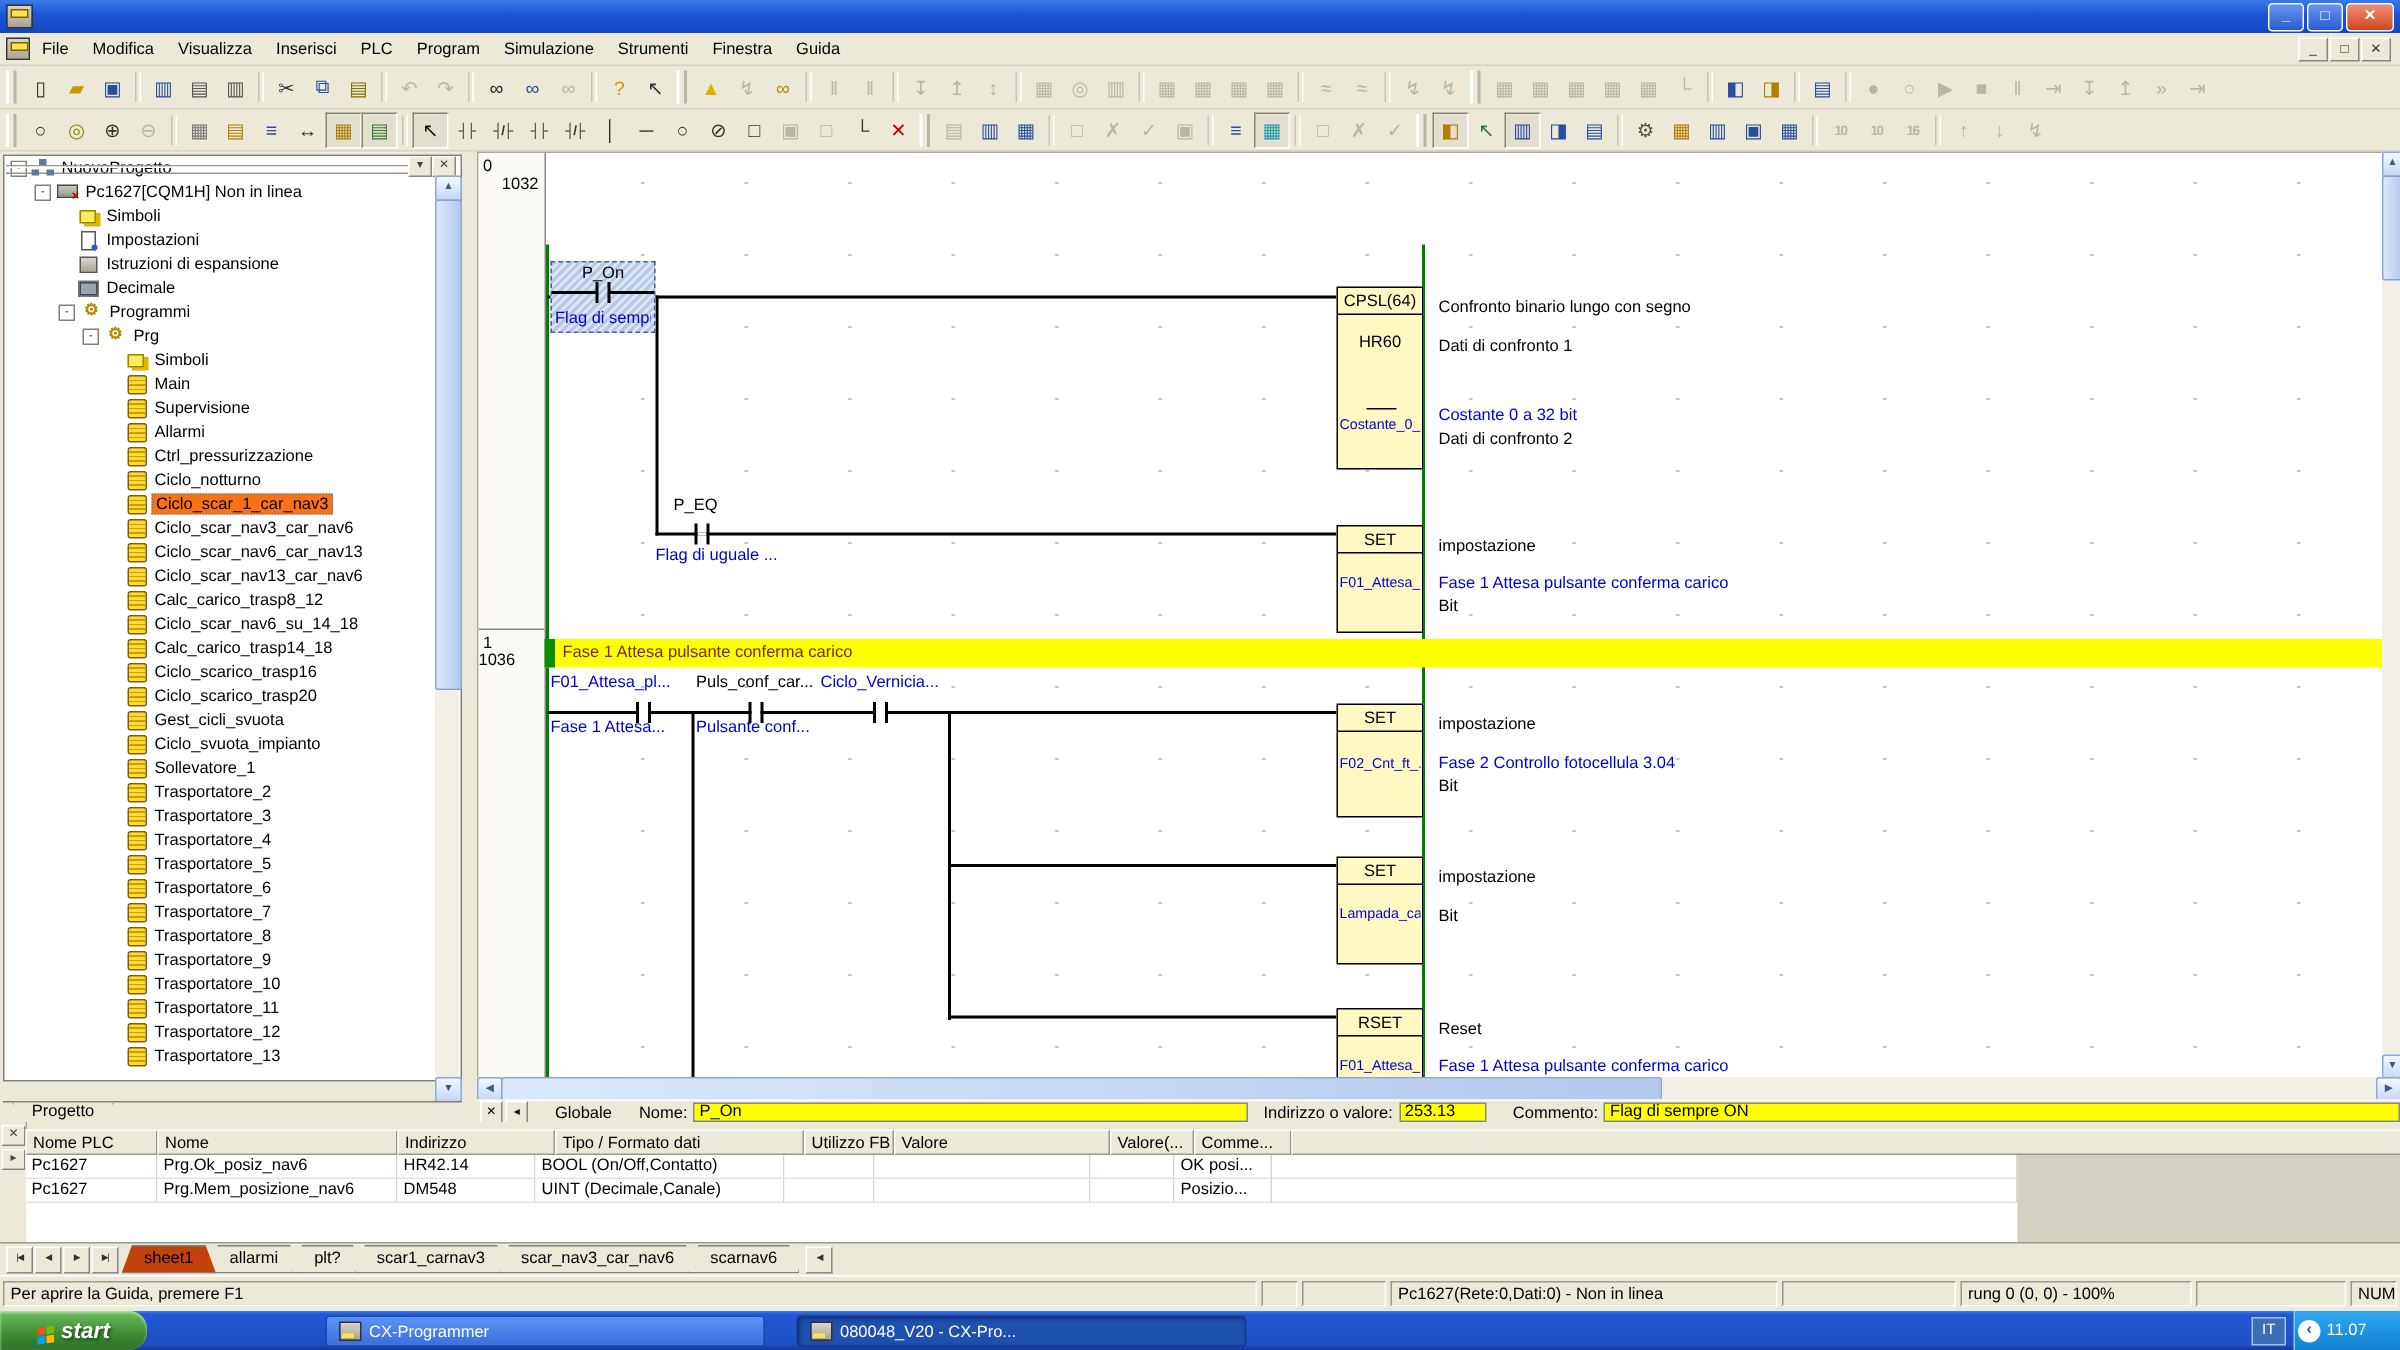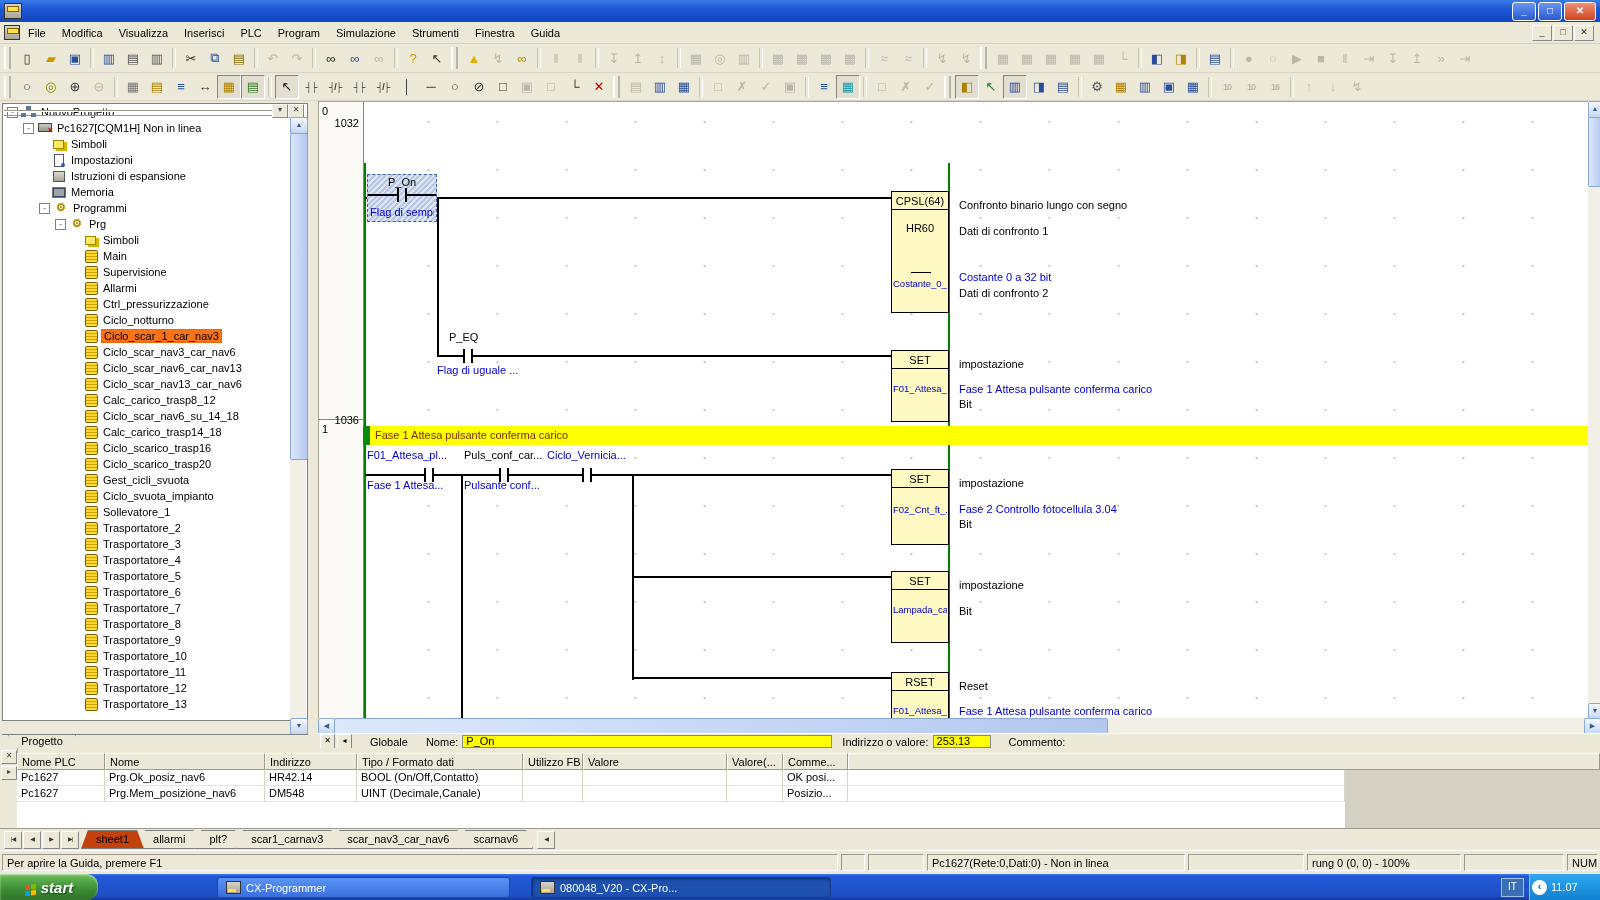--- a/index.html
+++ b/index.html
@@ -320,21 +320,21 @@
       <div class="trow">
         <span style="flex: 0 0 36px;"></span>
         <span style="flex: 0 0 12px;"></span>
         <span class="ti ti-expansion"></span>
         <span class="tlabel">Istruzioni di espansione</span>
       </div>
       <div class="trow">
         <span style="flex: 0 0 36px;"></span>
         <span style="flex: 0 0 12px;"></span>
         <span class="ti ti-memory"></span>
-        <span class="tlabel">Memoria</span>
+        <span class="tlabel">Decimale</span>
       </div>
       <div class="trow">
         <span style="flex: 0 0 36px;"></span>
         <span class="texp">-</span>
         <span class="ti ti-gear">⚙</span>
         <span class="tlabel">Programmi</span>
       </div>
       <div class="trow">
         <span style="flex: 0 0 52px;"></span>
         <span class="texp">-</span>
@@ -532,21 +532,21 @@
   </div>
 </div>
 
 <div id="lv" class="abs">
   <div id="dots"></div>
   <div id="lmargin">
     <span class="abs" style="left:3px;top:3px">0</span>
     <span class="abs" style="left:0;top:15px;width:40px;text-align:right">1032</span>
     <div class="abs" style="left:0;top:317px;width:44px;height:1px;background:#888"></div>
     <span class="abs" style="left:3px;top:321px">1</span>
-    <span class="abs" style="left:0;top:312px;width:40px;text-align:right">1036</span>
+    <span class="abs" style="left:0;top:332px;width:40px;text-align:left">1036</span>
   </div>
 
   <div class="rail" style="left:45px;top:61px;height:556px"></div>
   <div class="rail" style="left:629px;top:61px;height:556px"></div>
   <div id="wires">
       <div class="wh" style="left: 46px; top: 95px; width: 526px;"></div>
       <div class="wh" style="left: 118px; top: 253px; width: 454px;"></div>
       <div class="wh" style="left: 46px; top: 372px; width: 526px;"></div>
       <div class="wh" style="left: 313px; top: 474px; width: 259px;"></div>
       <div class="wh" style="left: 313px; top: 575px; width: 259px;"></div>
@@ -647,31 +647,32 @@
 
 <div id="opbar" class="abs">
   <div class="opbtn">✕</div>
   <div class="opbtn">◂</div>
   <span class="oplabel" style="margin-left:14px">Globale</span>
   <span class="oplabel" style="margin-left:10px">Nome:</span>
   <div class="opfield" style="width:370px">P_On</div>
   <span class="oplabel" style="margin-left:6px">Indirizzo o valore:</span>
   <div class="opfield" style="width:58px">253.13</div>
   <span class="oplabel" style="margin-left:14px">Commento:</span>
+  <div class="opfield" style="flex:1">Flag di sempre ON</div>
 </div>
 
 <div id="symtable" class="abs">
   <div id="ststrip">
     <div class="lpbtn" style="left:1px;top:2px">✕</div>
     <div class="lpbtn" style="left:1px;top:18px">▸</div>
   </div>
   <div id="sthead">
       <span class="hc" style="width: 88px;">Nome PLC</span>
       <span class="hc" style="width: 160px;">Nome</span>
-      <span class="hc" style="width: 92px;">Indirizzo</span>
+      <span class="hc" style="width: 105px;">Indirizzo</span>
       <span class="hc" style="width: 166px;">Tipo / Formato dati</span>
       <span class="hc" style="width: 60px;">Utilizzo FB</span>
       <span class="hc" style="width: 144px;">Valore</span>
       <span class="hc" style="width: 56px;">Valore(...</span>
       <span class="hc" style="width: 65px;">Comme...</span>
       <span class="hc" style="width: 752px;"></span>
     </div>
   <div id="strows">
       <div class="strow" style="top: 22px; width: 1328px;">
         <span class="sc" style="width: 88px;">Pc1627</span>

